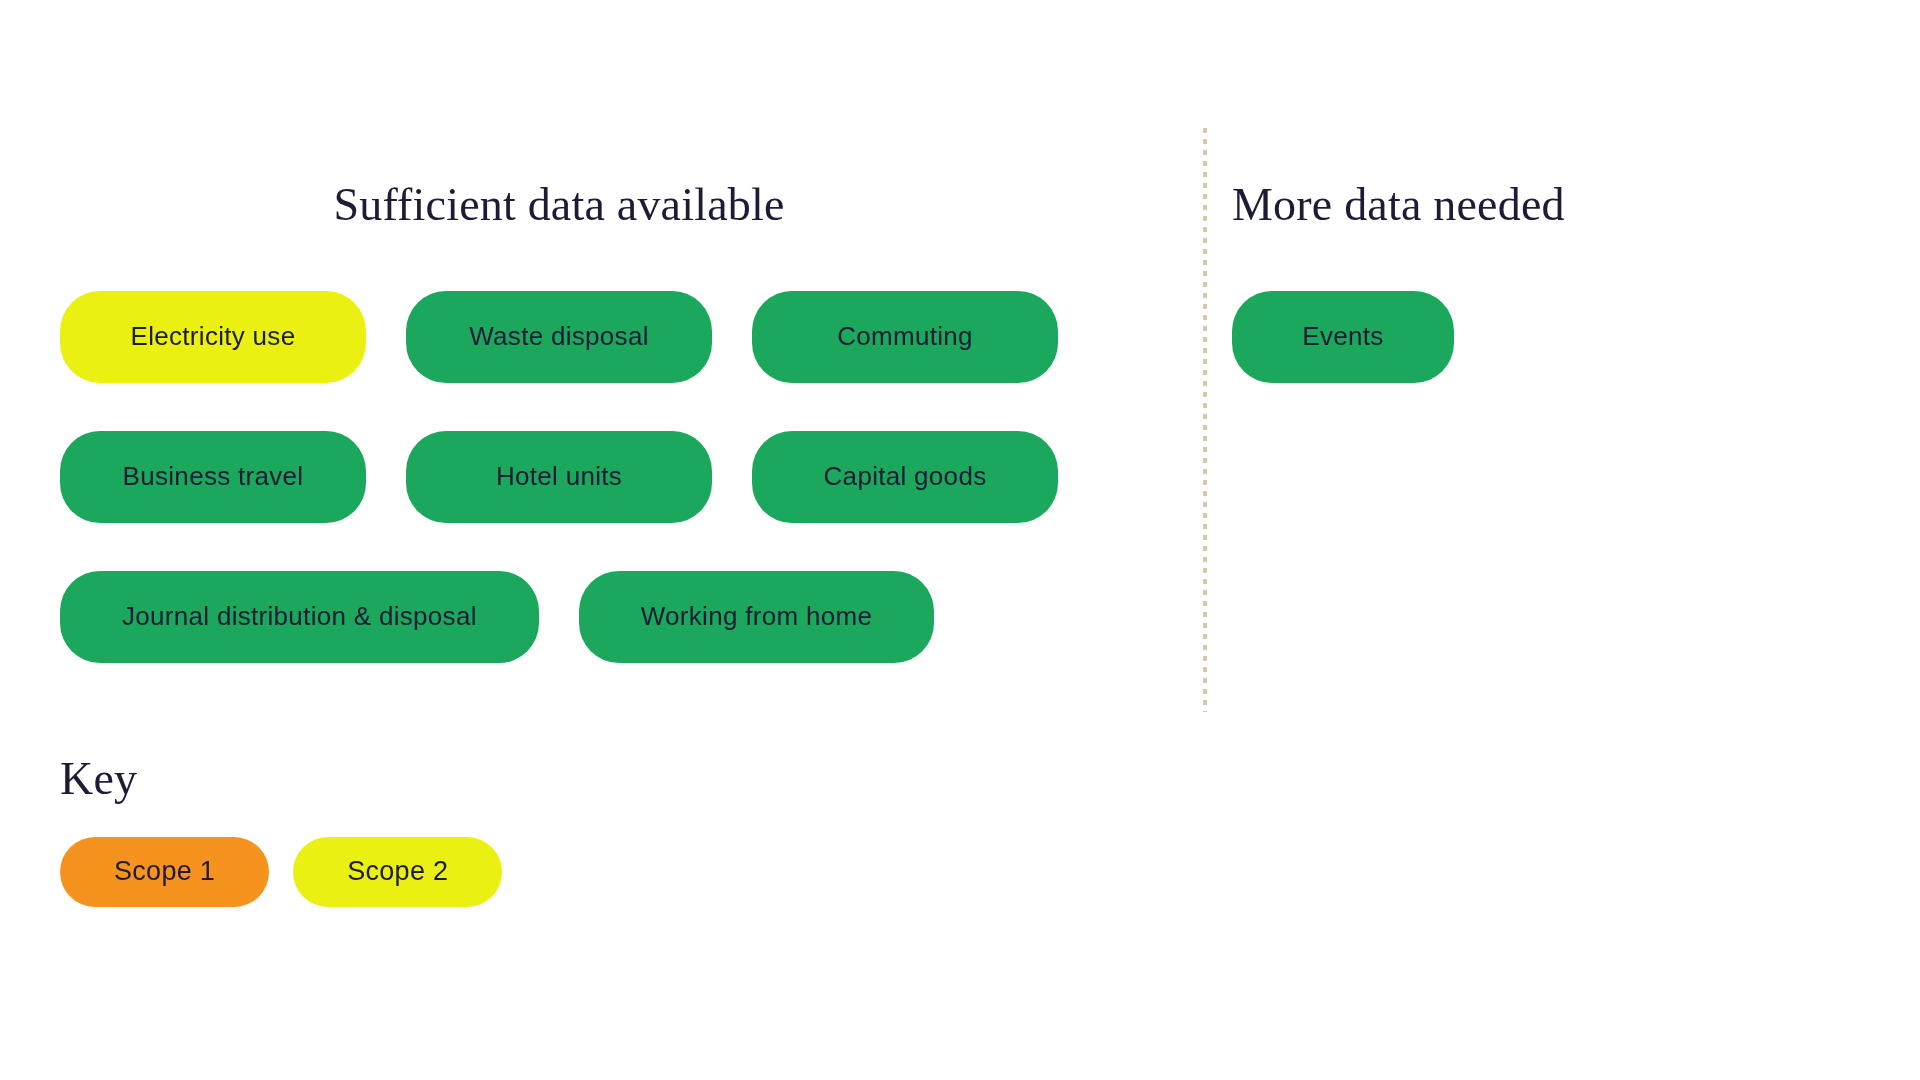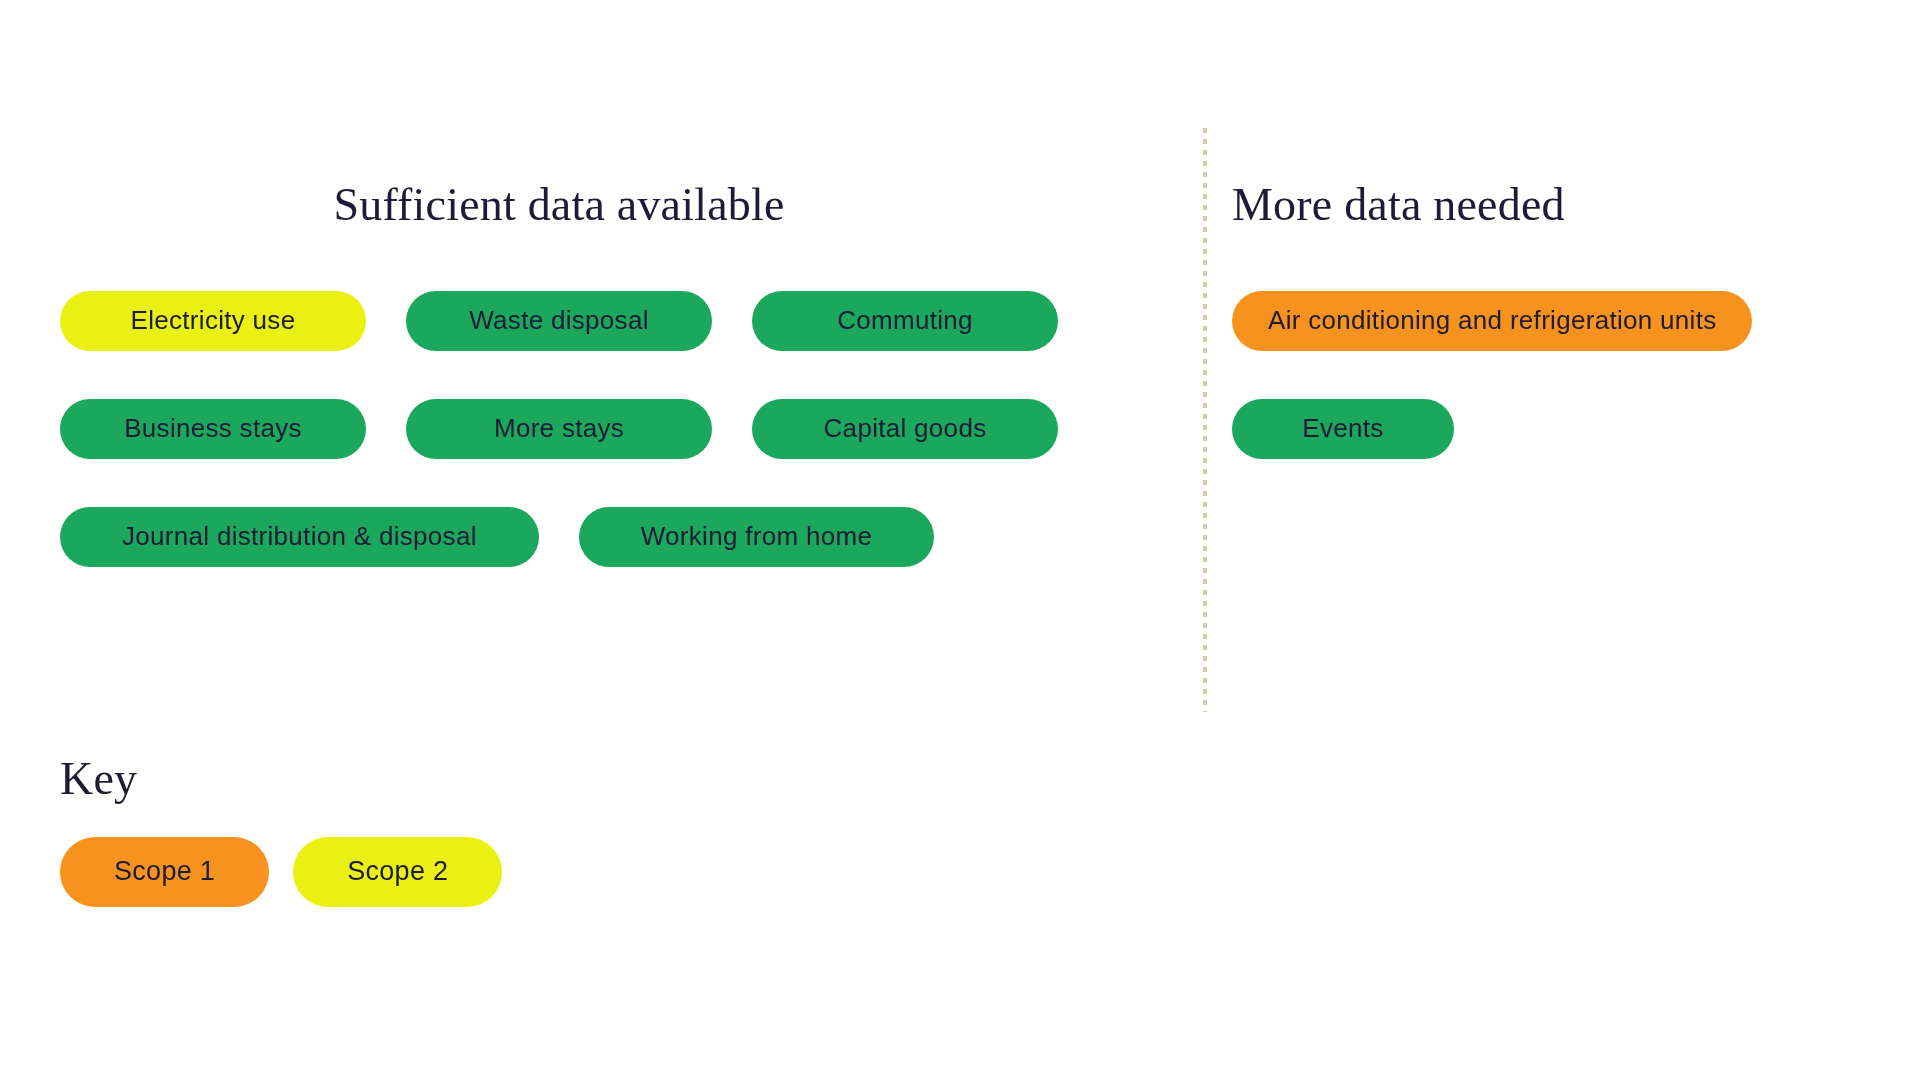--- a/index.html
+++ b/index.html
@@ -36,21 +36,21 @@
     display:flex;
     flex-direction:column;
     gap:48px;
   }
   .pill-row{
     display:flex;
     gap:40px;
     align-items:center;
   }
   .pill{
-    height:60px;
+    height:92px;
     border-radius:40px;
     display:flex;
     align-items:center;
     justify-content:center;
     padding:0 62px;
     font-size:26px;
     letter-spacing:0.3px;
     color:var(--text);
     white-space:nowrap;
   }
@@ -93,40 +93,37 @@
 
 <div class="section section-left">
   <h2 class="section-heading">Sufficient data available</h2>
   <div class="pill-rows">
     <div class="pill-row">
       <div class="pill" data-scope="2">Electricity use</div>
       <div class="pill" data-scope="3">Waste disposal</div>
       <div class="pill" data-scope="3">Commuting</div>
     </div>
     <div class="pill-row">
-      <div class="pill" data-scope="3">Business stays</div>
-      <div class="pill" data-scope="3">More stays</div>
+      <div class="pill" data-scope="3">Business travel</div>
+      <div class="pill" data-scope="3">Hotel units</div>
       <div class="pill" data-scope="3">Capital goods</div>
     </div>
     <div class="pill-row">
       <div class="pill" data-scope="3">Journal distribution &amp; disposal</div>
       <div class="pill" data-scope="3">Working from home</div>
     </div>
   </div>
 </div>
 
 <div class="divider"></div>
 
 <div class="section section-right">
   <h2 class="section-heading">More data needed</h2>
   <div class="pill-rows">
     <div class="pill-row">
-      <div class="pill" data-scope="1">Air conditioning and refrigeration units</div>
-    </div>
-    <div class="pill-row">
       <div class="pill" data-scope="3">Events</div>
     </div>
   </div>
 </div>
 
 <div class="key-section">
   <h2 class="section-heading">Key</h2>
   <div class="key-row">
     <div class="pill key-pill" data-scope="1">Scope 1</div>
     <div class="pill key-pill" data-scope="2">Scope 2</div>

